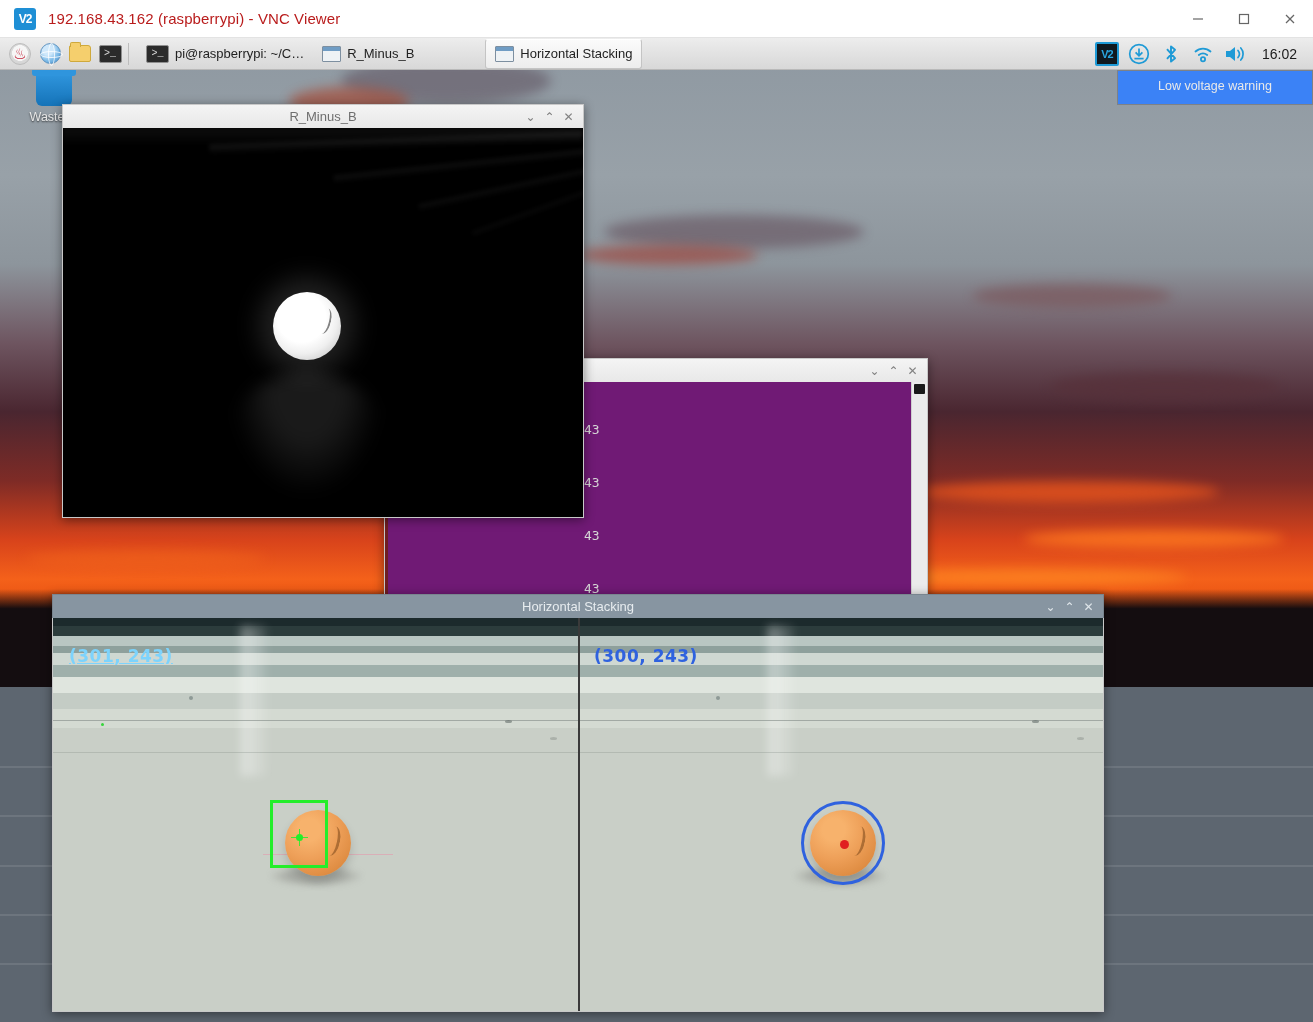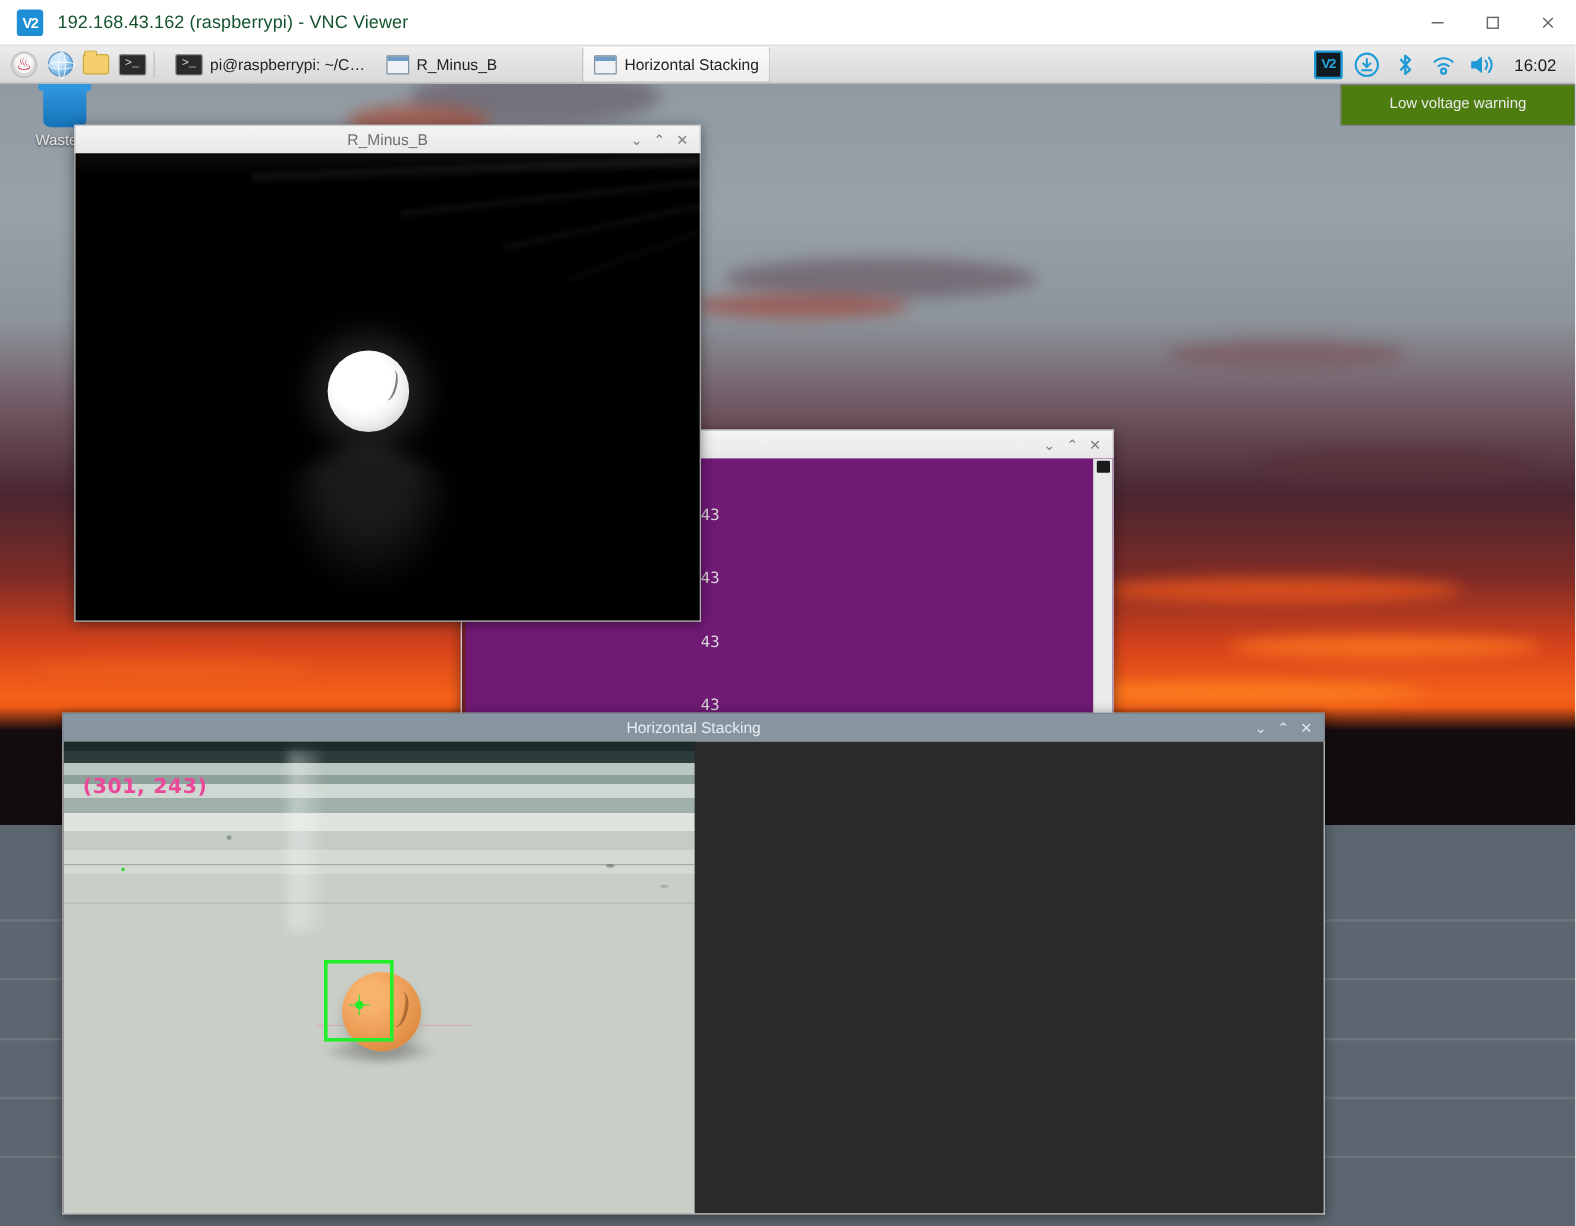--- a/index.html
+++ b/index.html
@@ -16,21 +16,21 @@
     position:absolute; left:0; top:0; width:1313px; height:38px;
     background:#ffffff; border-bottom:1px solid #e3e3e3;
     display:flex; align-items:center;
   }
   .vnc-logo{
     width:22px;height:22px;margin-left:14px;margin-right:12px;
     background:#1e8fd5; border-radius:3px; color:#fff;
     font-size:12px; font-weight:bold; line-height:22px; text-align:center;
     letter-spacing:-1px; font-family:"Liberation Sans",sans-serif;
   }
-  .vnc-title{ font-size:15px; color:#14532d; letter-spacing:.1px;}
+  .vnc-title{ font-size:15px; color:#b91c1c; letter-spacing:.1px;}
   .vnc-ctrls{ margin-left:auto; display:flex; height:38px;}
   .vnc-btn{
     width:46px; height:38px; display:flex; align-items:center; justify-content:center;
     color:#555;
   }
   .vnc-btn svg{display:block;}
 
   
   .desktop{
     position:absolute; left:0; top:38px; width:1313px; height:984px;
@@ -144,21 +144,21 @@
   .tray{width:30px;height:26px;display:flex;align-items:center;justify-content:center;}
   .vnc-tray{
     width:24px;height:24px;background:#10191f;border:2px solid #1e9ad6;border-radius:2px;
     color:#29a6e0;font-size:11px;font-weight:bold;line-height:20px;text-align:center;letter-spacing:-1px;
   }
   .clock{font-size:14px;color:#1b1b1b;padding:0 8px 0 10px;}
 
   
   .warn{
     position:absolute; right:0; top:32px; width:196px; padding:7px 10px 9px;
-    background:#4d7c0f; color:#e9e9e9; font-size:12.5px; line-height:17px;
+    background:#3b82f6; color:#e9e9e9; font-size:12.5px; line-height:17px;
     text-align:center; border:1px solid #7d8186; z-index:45;
   }
 
   
   .win{ position:absolute; background:#f0f0f0; box-shadow:0 2px 10px rgba(0,0,0,.45);}
   .win-tb{
     height:24px; display:flex; align-items:center; position:relative;
     background:linear-gradient(to bottom,#f4f4f4,#e8e8e8);
     border:1px solid #c8c8c8; border-bottom:none;
   }
@@ -469,21 +469,37 @@
           <div class="smudge" style="left:497px;top:119px;opacity:.5;"></div>
           <div class="greendust" style="left:48px;top:105px;"></div>
           <div class="pinkdust" style="left:210px;top:236px;width:130px;"></div>
 
           <div class="ballshadow" style="left:217px;top:248px;"></div>
           <div class="ball" style="left:232px;top:192px;"></div>
           <div class="bbox" style="left:217px;top:182px;width:58px;height:68px;"></div>
           <div class="crossdot" style="left:238px;top:211px;"></div>
           <div class="centerdot" style="left:243px;top:216px;background:#23ee2a;"></div>
 
-          <div class="label" style="color:#ec4899;">(301, 243)</div>
-        </div>
-
+          <div class="label" style="color:#7dd3fc;text-decoration:underline;">(301, 243)</div>
+        </div>
+
+        <div class="pane" style="border-left:2px solid #3a3a3a;">
+          <div class="photo"></div>
+          <div class="pole" style="left:188px;"></div>
+          <div class="floorline" style="top:26%;"></div>
+          <div class="floorline" style="top:34%;opacity:.5;"></div>
+          <div class="specktop" style="left:136px;top:78px;"></div>
+          <div class="smudge" style="left:452px;top:102px;"></div>
+          <div class="smudge" style="left:497px;top:119px;opacity:.5;"></div>
+
+          <div class="ballshadow" style="left:214px;top:248px;"></div>
+          <div class="ball" style="left:230px;top:192px;"></div>
+          <div class="bcircle" style="left:221px;top:183px;width:84px;height:84px;"></div>
+          <div class="centerdot" style="left:260px;top:222px;background:#e02020;width:9px;height:9px;"></div>
+
+          <div class="label" style="color:#2f62df;left:14px;">(300, 243)</div>
+        </div>
 
       </div>
     </div>
 
   </div>
 </div>
 
 </body></html>

